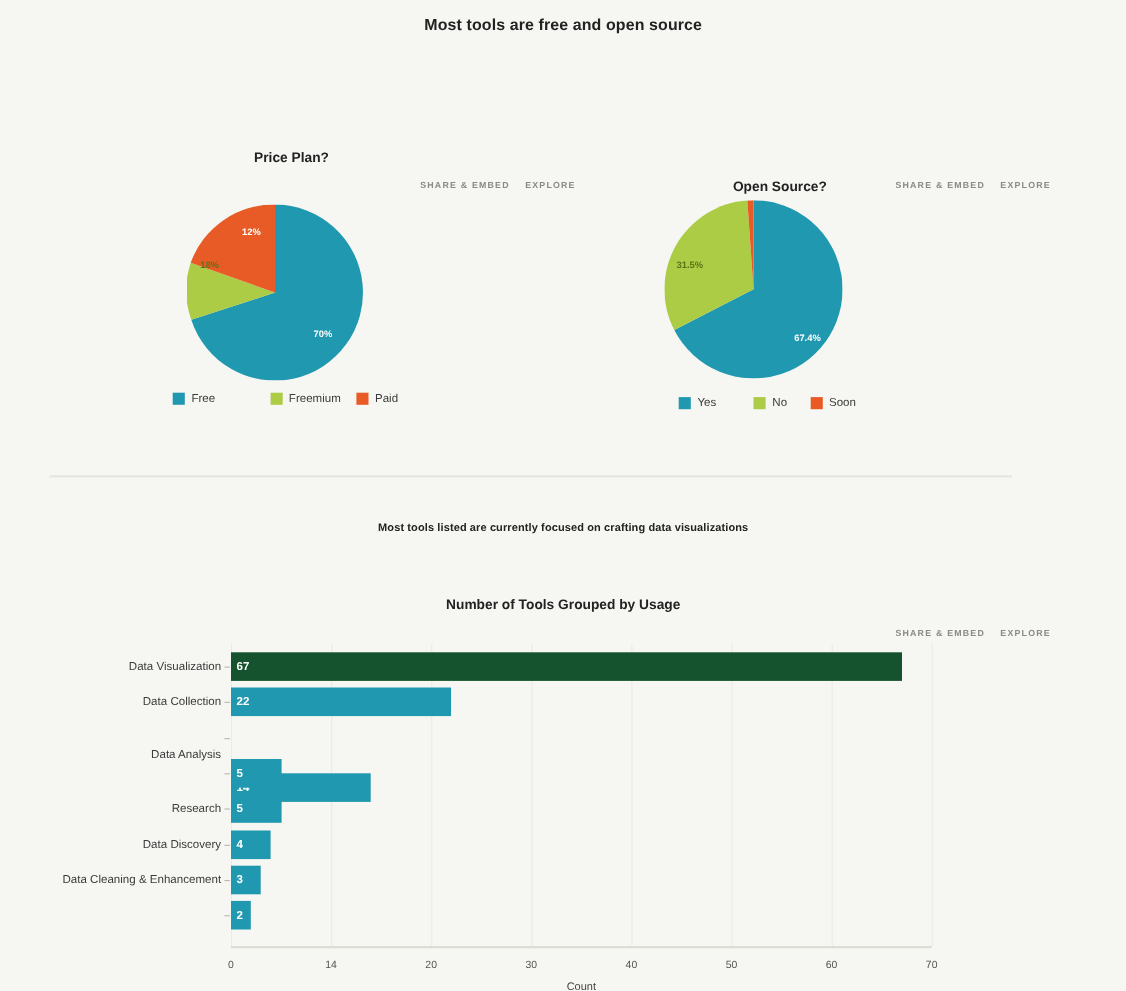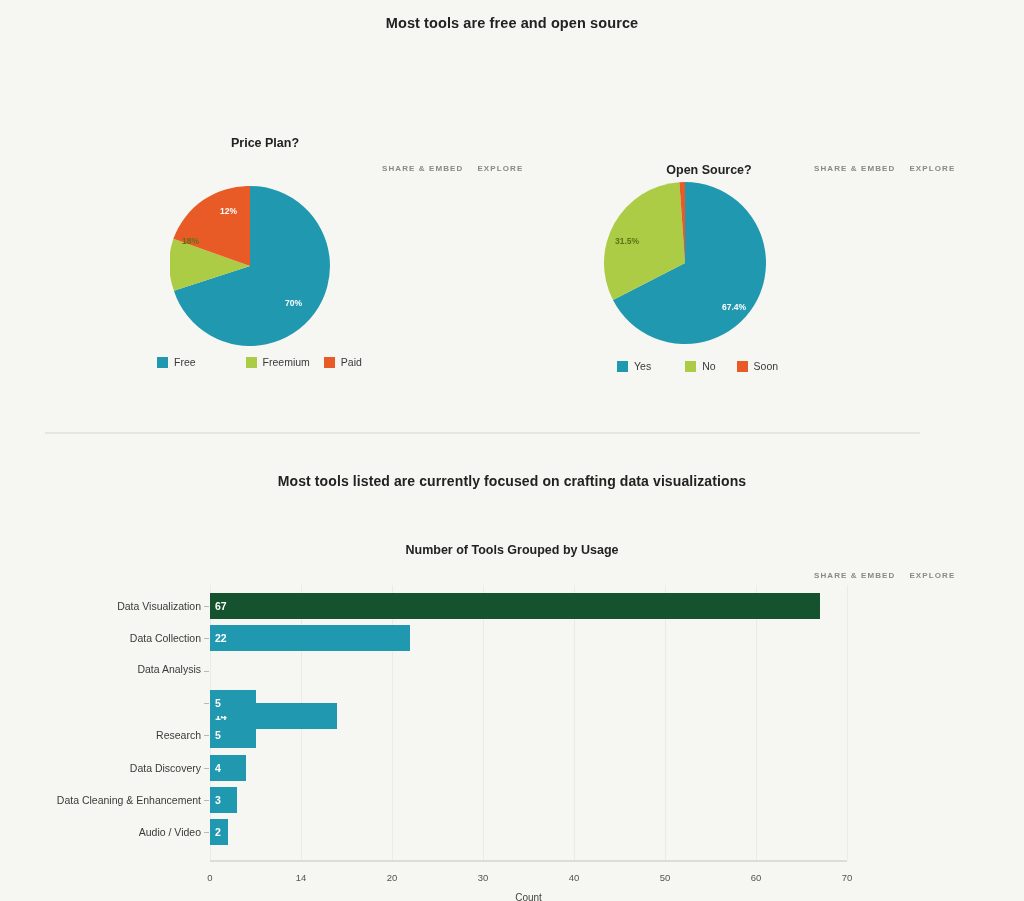--- a/index.html
+++ b/index.html
@@ -14,21 +14,21 @@
   .page{position:relative;width:898px;height:901px;}
 
   .section-title{
     position:absolute;
     text-align:center;
     font-weight:bold;
     color:#222222;
     letter-spacing:0.1px;
   }
   #main-title{left:0;top:15px;width:1024px;font-size:14.5px;}
-  #bar-section-title{left:262px;top:470px;width:500px;font-size:14px;line-height:22px;}
+  #bar-section-title{left:262px;top:470px;width:500px;font-size:10px;line-height:22px;}
 
   .chart-title{
     position:absolute;
     text-align:center;
     font-weight:bold;
     font-size:12.5px;
     color:#222222;
   }
 
   .toolbar{
@@ -214,21 +214,21 @@
       <div class="bar-cat" style="top: 63px; left: 5px; width: 196px;">Data Visualization</div>
       <div class="tickdash" style="left: 204px; top: 76px;"></div>
       <div class="bar" style="left: 210px; top: 63px; width: 609.7px; background: #14532d;">
         <span class="bar-val">67</span>
       </div>
       <div class="bar-cat" style="top: 95.3px; left: 5px; width: 196px;">Data Collection</div>
       <div class="tickdash" style="left: 204px; top: 108.3px;"></div>
       <div class="bar" style="left: 210px; top: 95.3px; width: 200.2px; background: rgb(32, 152, 175);">
         <span class="bar-val">22</span>
       </div>
-      <div class="bar-cat" style="top: 126px; left: 5px; width: 196px;">Data Analysis</div>
+      <div class="bar-cat" style="top: 143px; left: 5px; width: 196px;">Data Analysis</div>
       <div class="tickdash" style="left: 204px; top: 140.6px;"></div>
       <div class="bar" style="left: 210px; top: 127.6px; width: 127.4px; background: rgb(32, 152, 175); margin-top: 45px;">
         <span class="bar-val">14</span>
       </div>
       <div class="tickdash" style="left: 204px; top: 172.9px;"></div>
       <div class="bar" style="left: 210px; top: 159.9px; width: 45.5px; background: rgb(32, 152, 175);">
         <span class="bar-val">5</span>
       </div>
       <div class="bar-cat" style="top: 192.2px; left: 5px; width: 196px;">Research</div>
       <div class="tickdash" style="left: 204px; top: 205.2px;"></div>
@@ -238,21 +238,20 @@
       <div class="bar-cat" style="top: 224.5px; left: 5px; width: 196px;">Data Discovery</div>
       <div class="tickdash" style="left: 204px; top: 237.5px;"></div>
       <div class="bar" style="left: 210px; top: 224.5px; width: 36.4px; background: rgb(32, 152, 175);">
         <span class="bar-val">4</span>
       </div>
       <div class="bar-cat" style="top: 256.8px; left: 5px; width: 196px;">Data Cleaning &amp; Enhancement</div>
       <div class="tickdash" style="left: 204px; top: 269.8px;"></div>
       <div class="bar" style="left: 210px; top: 256.8px; width: 27.3px; background: rgb(32, 152, 175);">
         <span class="bar-val">3</span>
       </div>
-      <div class="bar-cat" style="top: 289.1px; left: 5px; width: 196px;">Audio / Video</div>
       <div class="tickdash" style="left: 204px; top: 302.1px;"></div>
       <div class="bar" style="left: 210px; top: 289.1px; width: 18.2px; background: rgb(32, 152, 175);">
         <span class="bar-val">2</span>
       </div>
       <div class="xaxis-line" style="left: 210px; top: 330px; width: 637px;"></div>
       <div class="xtick" style="left: 190px; top: 342px;">0</div>
       <div class="xtick" style="left: 281px; top: 342px;">14</div>
       <div class="xtick" style="left: 372px; top: 342px;">20</div>
       <div class="xtick" style="left: 463px; top: 342px;">30</div>
       <div class="xtick" style="left: 554px; top: 342px;">40</div>

